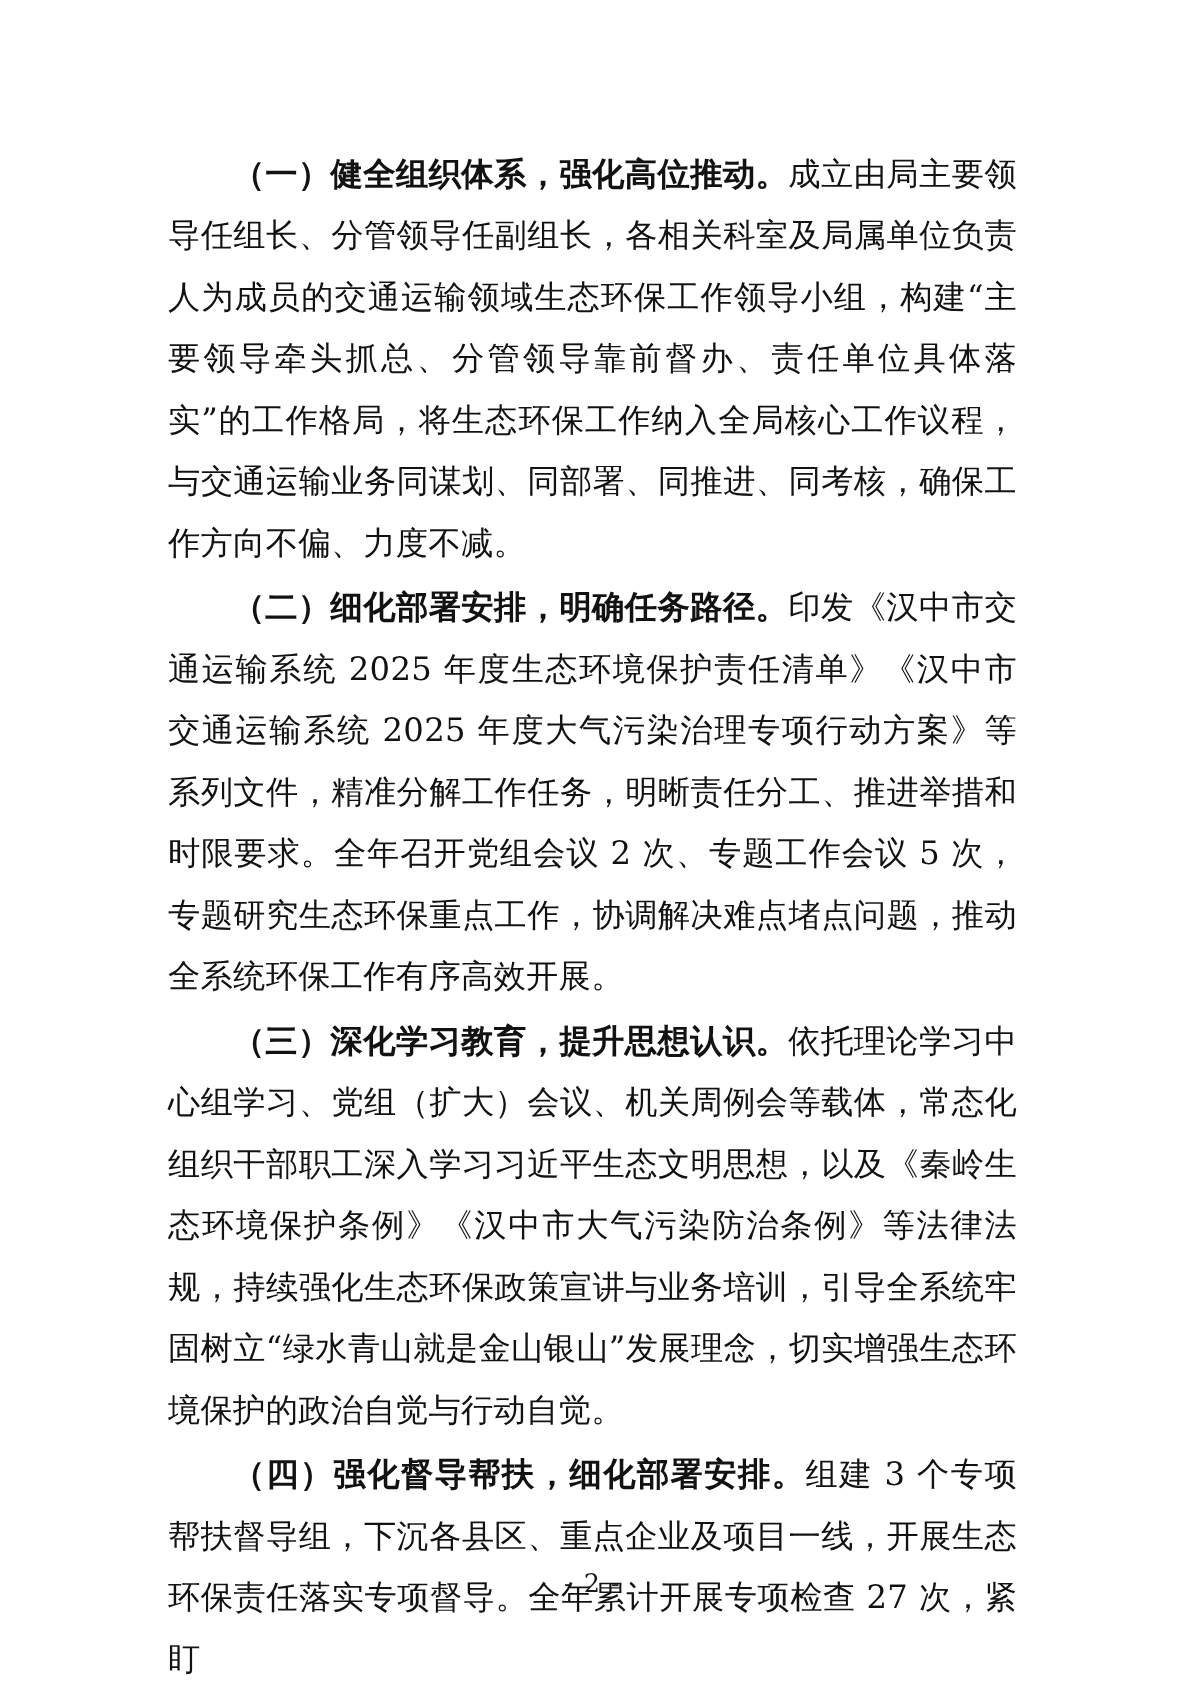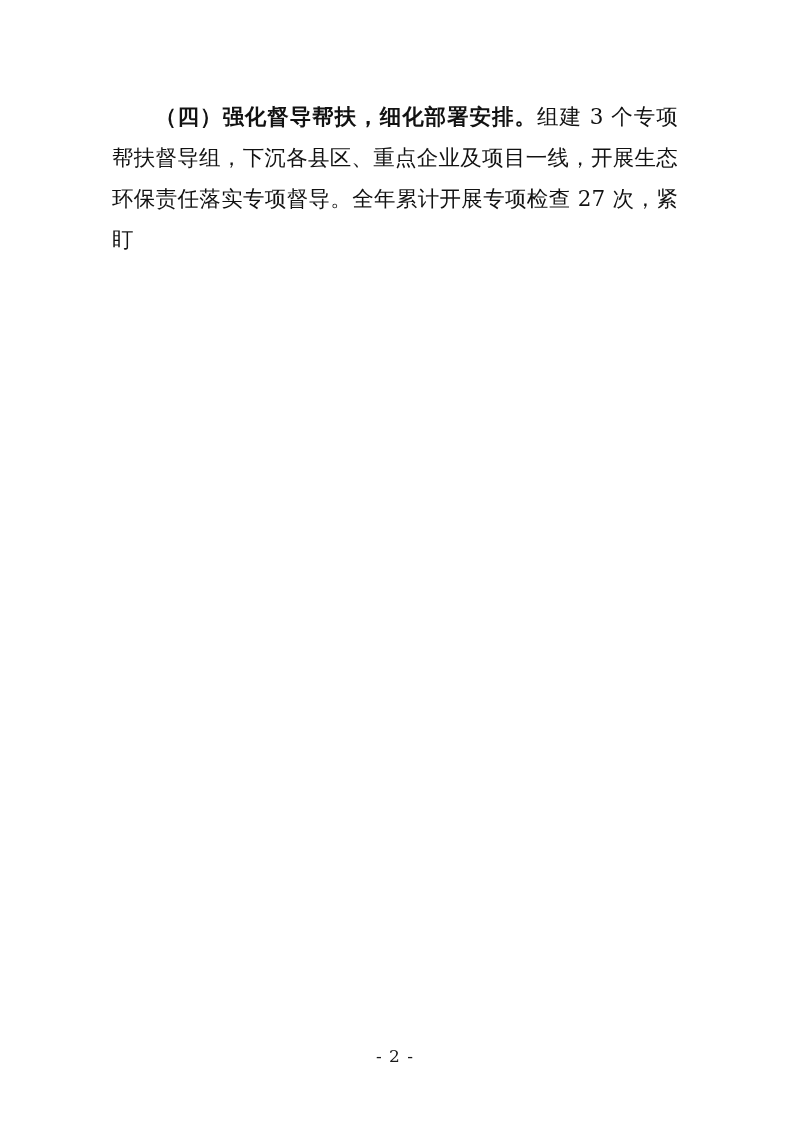--- a/index.html
+++ b/index.html
@@ -50,21 +50,24 @@
     color: #1a1a1a;
     font-family: "DejaVu Serif", "Liberation Serif", serif;
   }
 </style>
 </head>
 <body>
 
 <div class="page">
   <div class="doc-body">
 
+    <p class="para"><b class="hd">（一）健全组织体系，强化高位推动。</b><span>成立由局主要领导任组长、分管领导任副组长，各相关科室及局属单位负责人为成员的交通运输领域生态环保工作领导小组，构建“主要领导牵头抓总、分管领导靠前督办、责任单位具体落实”的工作格局，将生态环保工作纳入全局核心工作议程，与交通运输业务同谋划、同部署、同推进、同考核，确保工作方向不偏、力度不减。</span></p>
 
+    <p class="para"><b class="hd">（二）细化部署安排，明确任务路径。</b><span>印发《汉中市交通运输系统 2025 年度生态环境保护责任清单》《汉中市交通运输系统 2025 年度大气污染治理专项行动方案》等系列文件，精准分解工作任务，明晰责任分工、推进举措和时限要求。全年召开党组会议 2 次、专题工作会议 5 次，专题研究生态环保重点工作，协调解决难点堵点问题，推动全系统环保工作有序高效开展。</span></p>
 
+    <p class="para"><b class="hd">（三）深化学习教育，提升思想认识。</b><span>依托理论学习中心组学习、党组（扩大）会议、机关周例会等载体，常态化组织干部职工深入学习习近平生态文明思想，以及《秦岭生态环境保护条例》《汉中市大气污染防治条例》等法律法规，持续强化生态环保政策宣讲与业务培训，引导全系统牢固树立“绿水青山就是金山银山”发展理念，切实增强生态环境保护的政治自觉与行动自觉。</span></p>
 
     <p class="para"><b class="hd">（四）强化督导帮扶，细化部署安排。</b><span>组建 3 个专项帮扶督导组，下沉各县区、重点企业及项目一线，开展生态环保责任落实专项督导。全年累计开展专项检查 27 次，紧盯</span></p>
 
   </div>
 
   <div class="footer">- 2 -</div>
 </div>
 
 </body></html>

